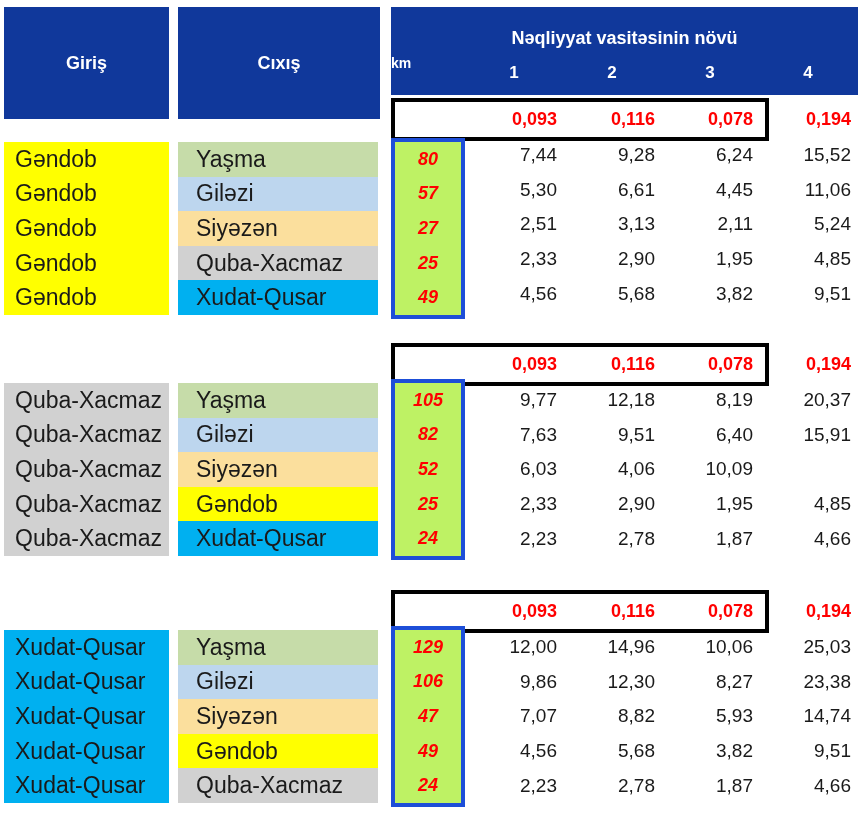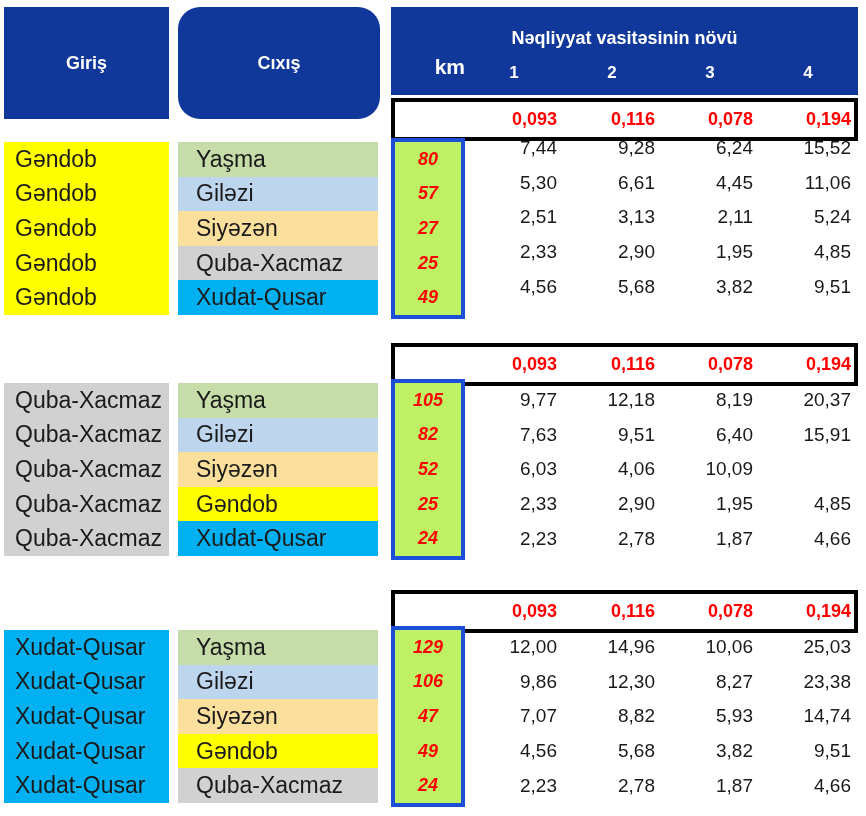--- a/index.html
+++ b/index.html
@@ -23,21 +23,21 @@
     height: 112px;
     color: #ffffff;
     font-weight: bold;
     font-size: 18px;
     display: flex;
     align-items: center;
     justify-content: center;
     box-sizing: border-box;
   }
   .hdr-giris  { left: 4px;   width: 165px; }
-  .hdr-cixis  { left: 178px; width: 202px; border-radius: 22px; }
+  .hdr-cixis  { left: 178px; width: 202px; }
 
   .hdr-block {
     position: absolute;
     left: 391px;
     top: 7px;
     width: 467px;
     height: 88px;
     color: #ffffff;
     box-sizing: border-box;
   }
@@ -51,40 +51,40 @@
     padding-bottom: 2px;
     box-sizing: border-box;
   }
   .hdr-cols {
     height: 44px;
     display: flex;
     align-items: center;
   }
   .hdr-km {
     width: 74px;
-    text-align: right;
-    font-weight: bold;
-    font-size: 21px;
+    text-align: left;
+    font-weight: bold;
+    font-size: 14px;
     align-self: flex-start;
     padding-top: 4px;
     box-sizing: border-box;
   }
   .hdr-class {
     width: 98px;
     text-align: center;
     font-weight: bold;
     font-size: 17px;
     box-sizing: border-box;
   }
 
   
   .rate-box {
     position: absolute;
     left: 391px;
-    width: 467px;
+    width: 378px;
     height: 43px;
     border: 4px solid #000000;
     box-sizing: border-box;
     background: #ffffff;
   }
   .rate-cell {
     position: absolute;
     top: 0;
     height: 100%;
     width: 98px;
@@ -209,21 +209,21 @@
         <div class="exit-cell" style="background: rgb(209, 209, 209);">Quba-Xacmaz</div>
         <div class="exit-cell" style="background: rgb(0, 176, 240);">Xudat-Qusar</div>
       </div>
       <div class="km-box" style="top: 138px; height: 181px;">
         <div class="km-cell" style="color: rgb(255, 0, 0);">80</div>
         <div class="km-cell" style="color: rgb(255, 0, 0);">57</div>
         <div class="km-cell" style="color: rgb(255, 0, 0);">27</div>
         <div class="km-cell" style="color: rgb(255, 0, 0);">25</div>
         <div class="km-cell" style="color: rgb(255, 0, 0);">49</div>
       </div>
-      <div class="values-grid" style="top: 131px; text-align: right;">
+      <div class="values-grid" style="top: 138px; text-align: right;">
         <div class="values-row">
           <div class="value-cell">7,44</div>
           <div class="value-cell">9,28</div>
           <div class="value-cell">6,24</div>
           <div class="value-cell">15,52</div>
         </div>
         <div class="values-row">
           <div class="value-cell">5,30</div>
           <div class="value-cell">6,61</div>
           <div class="value-cell">4,45</div>

